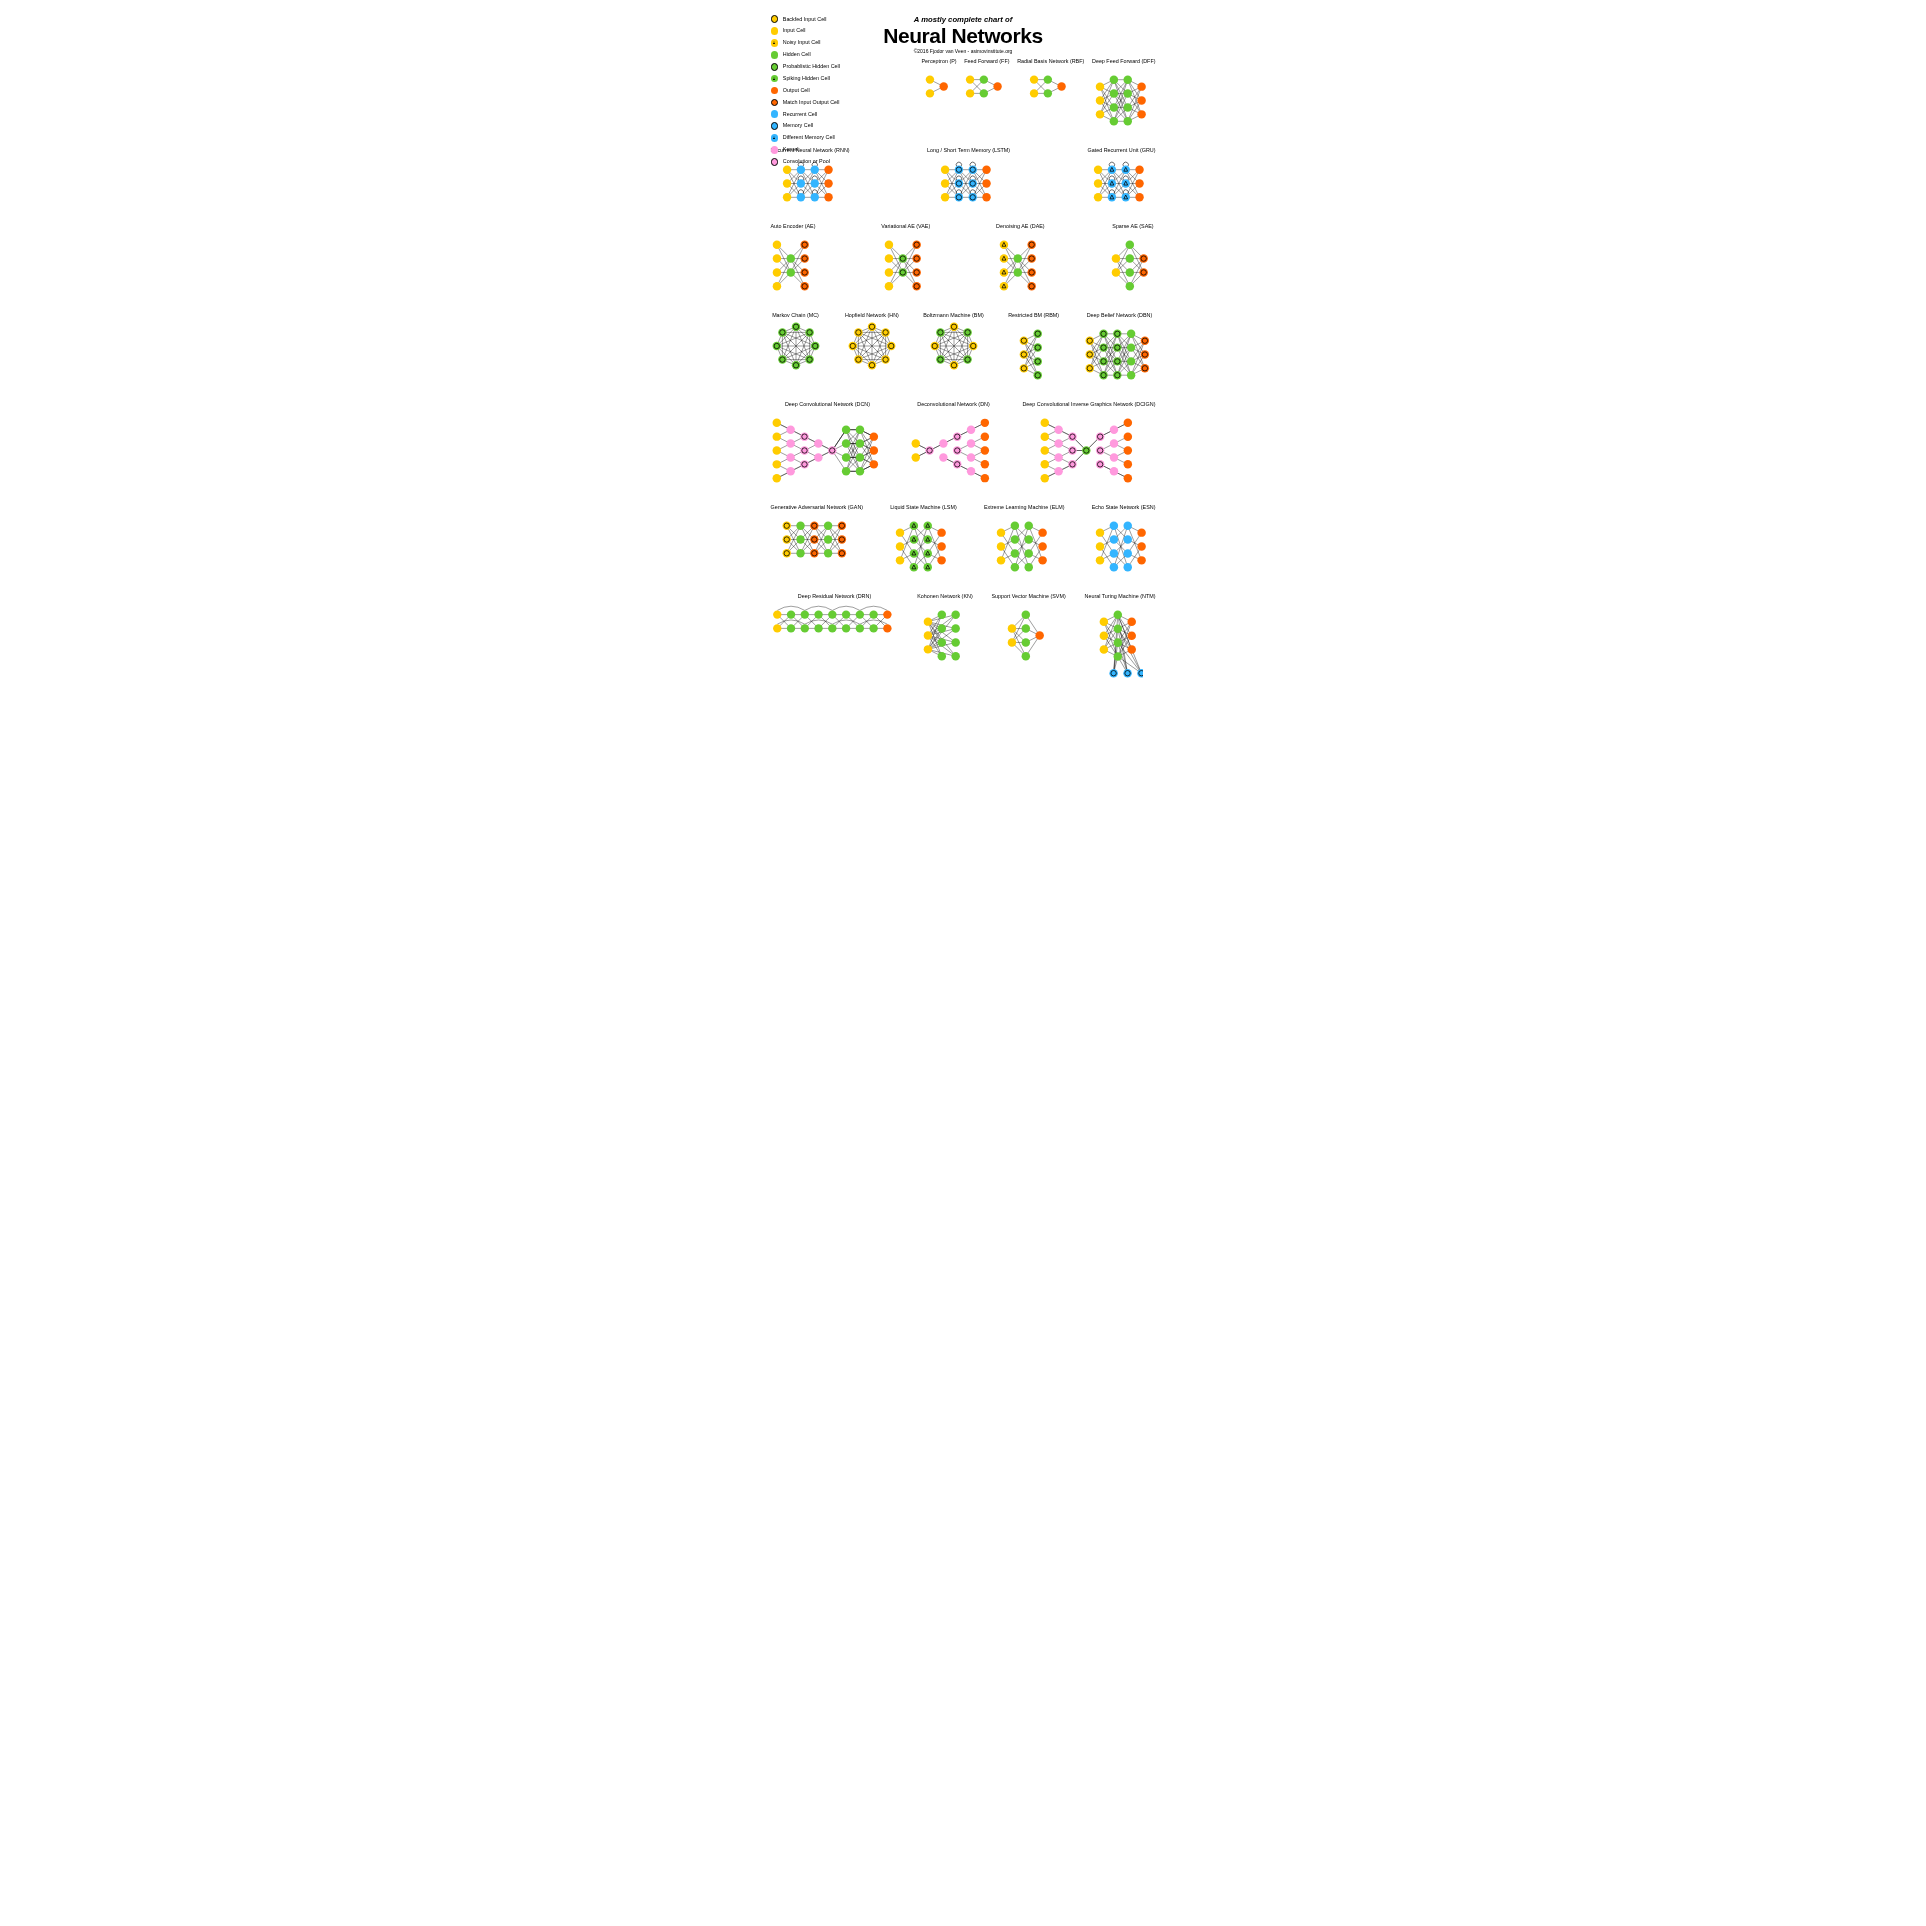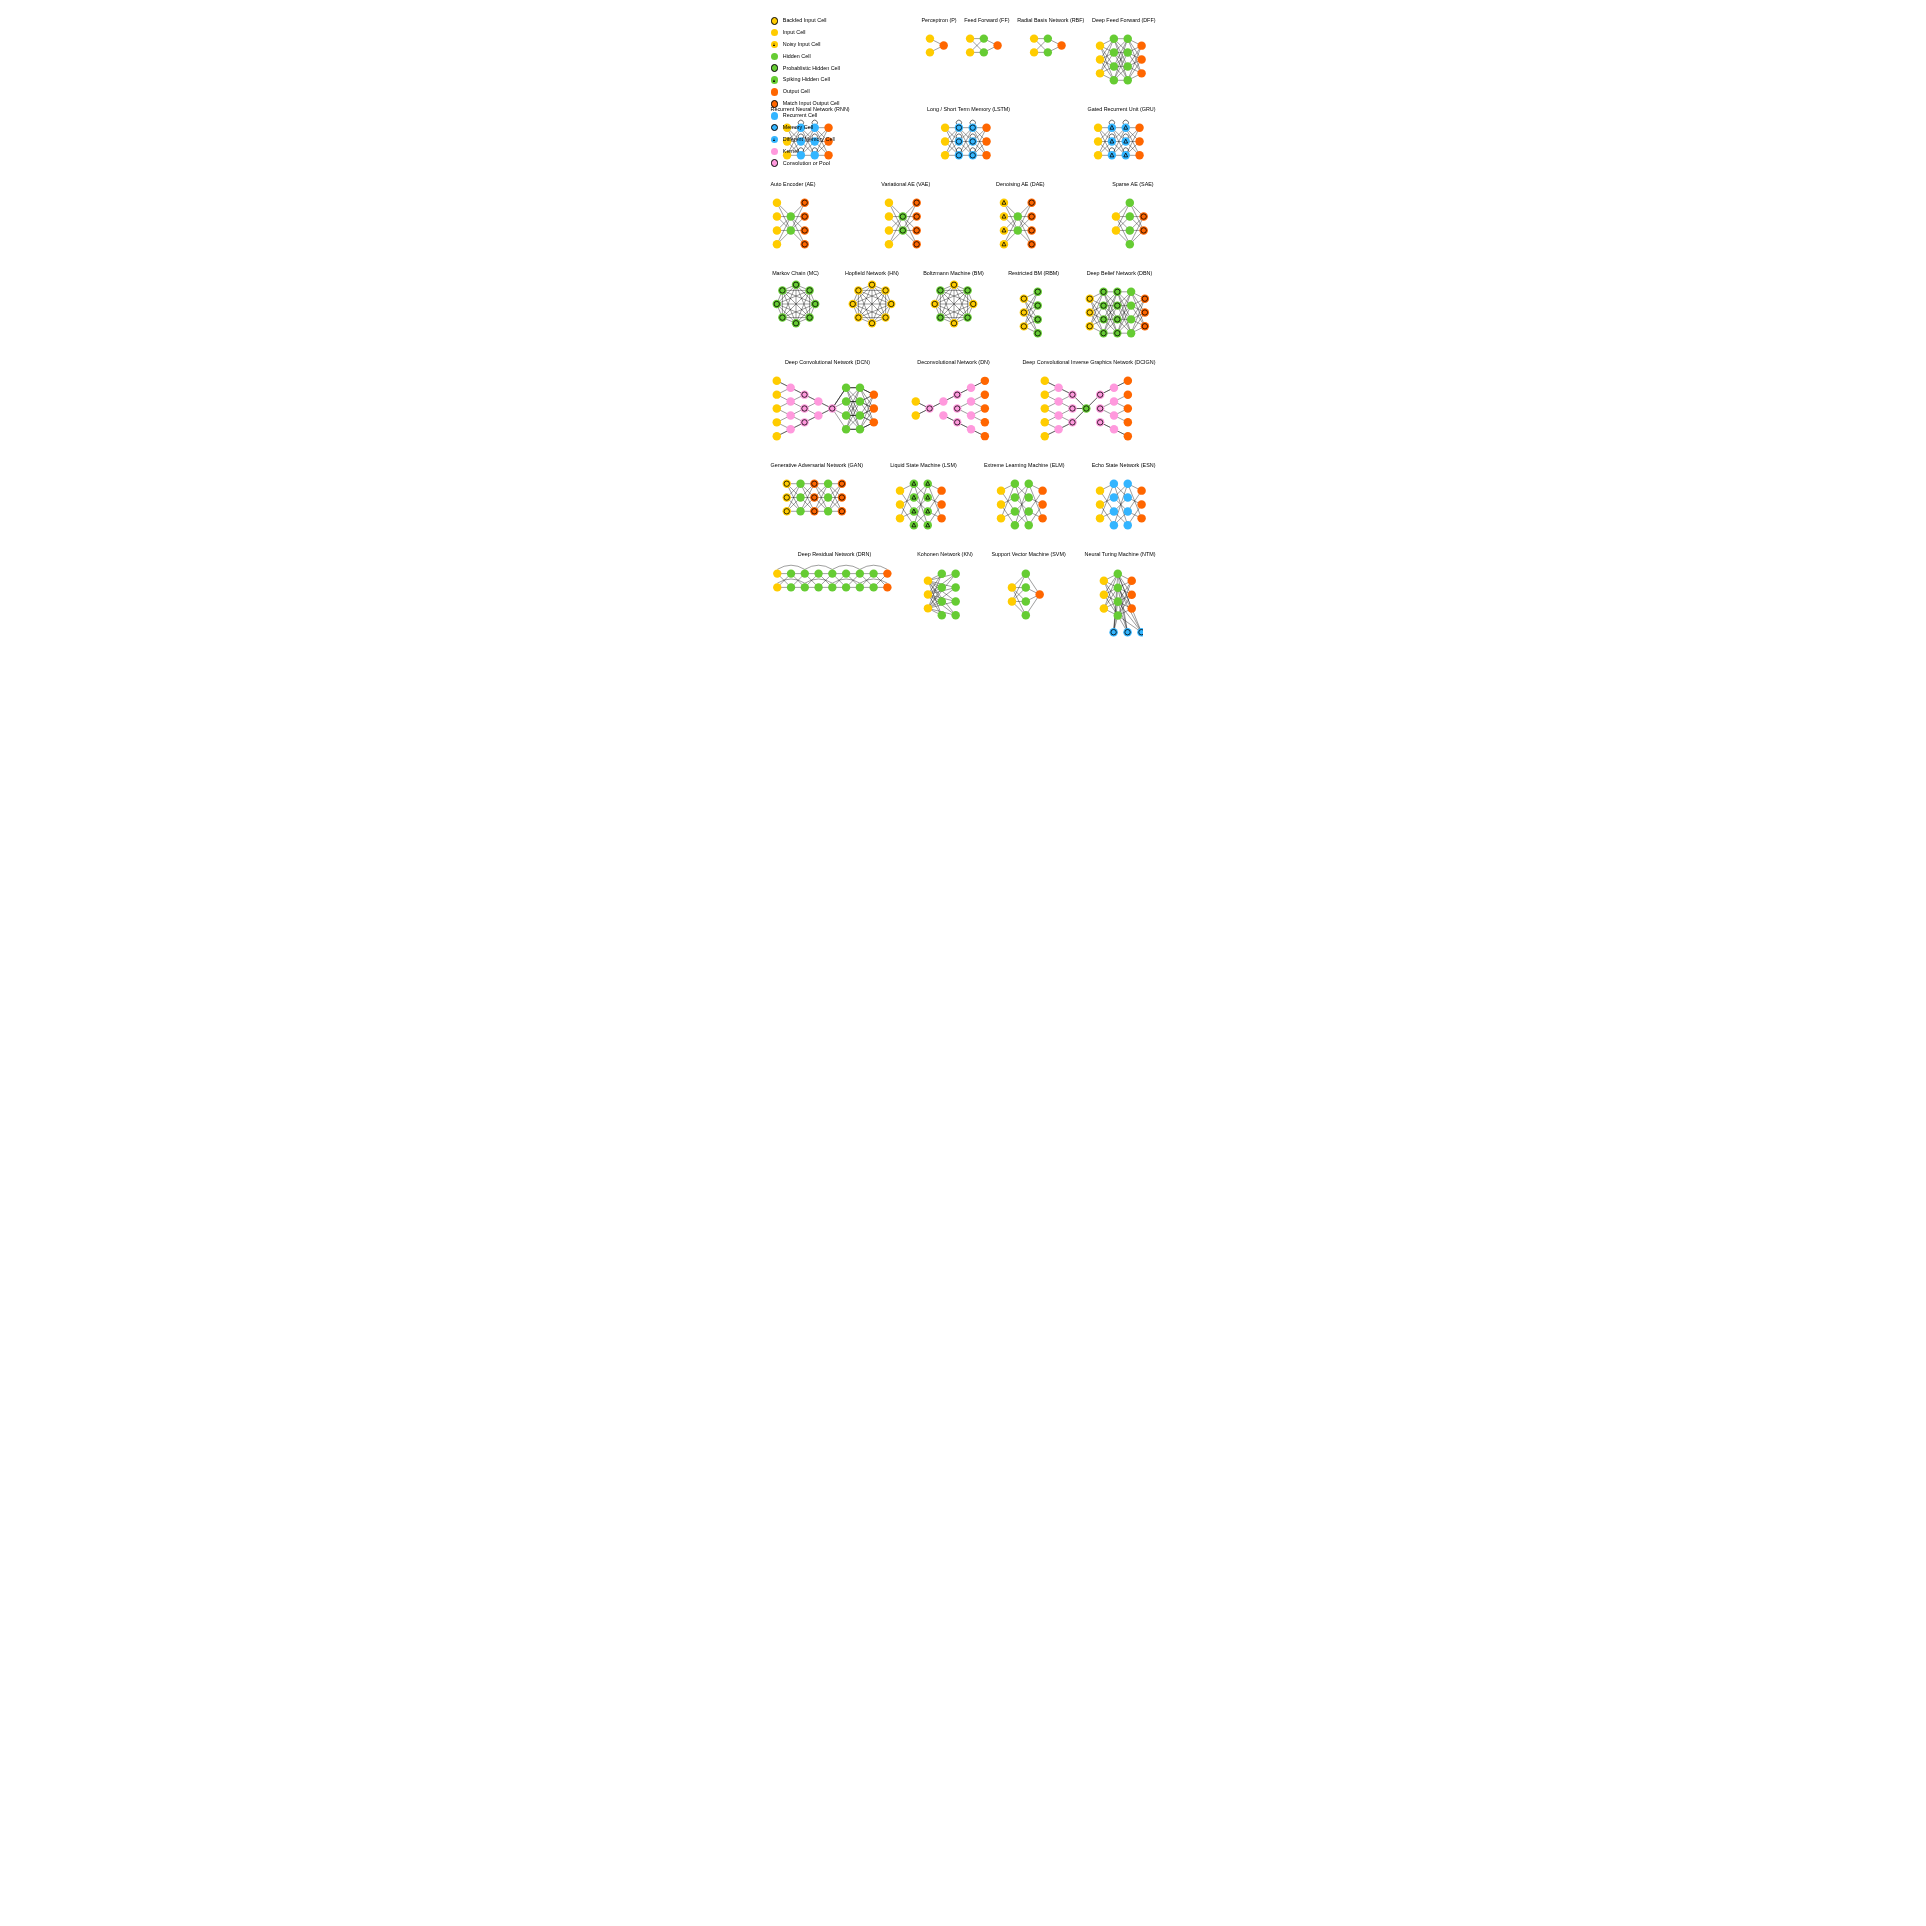--- a/index.html
+++ b/index.html
@@ -119,20 +119,25 @@
       </div>
       <div class="legend-row">
         <span class="swatch" style="background: rgb(255, 153, 221);"></span>
         <span>Kernel</span>
       </div>
       <div class="legend-row">
         <span class="swatch ring" style="background: rgb(255, 153, 221);"></span>
         <span>Convolution or Pool</span>
       </div>
     </div>
+  <div class="title-block">
+    <div class="super-title">A mostly complete chart of</div>
+    <div class="main-title">Neural Networks</div>
+    <div class="copyright">©2016 Fjodor van Veen - asimovinstitute.org</div>
+  </div>
   <div class="rows" id="rows">
       <div class="row r1">
         <div class="net">
           <div class="net-title">Perceptron (P)</div>
           <div>
             <svg class="diagram" width="31" height="39" viewBox="0 0 80 102">
               <line class="edge" x1="15" y1="33" x2="51" y2="51"></line>
               <line class="edge" x1="15" y1="69" x2="51" y2="51"></line>
               <circle cx="15" cy="33" r="11" class="c-yellow"></circle>
               <circle cx="15" cy="69" r="11" class="c-yellow"></circle>

